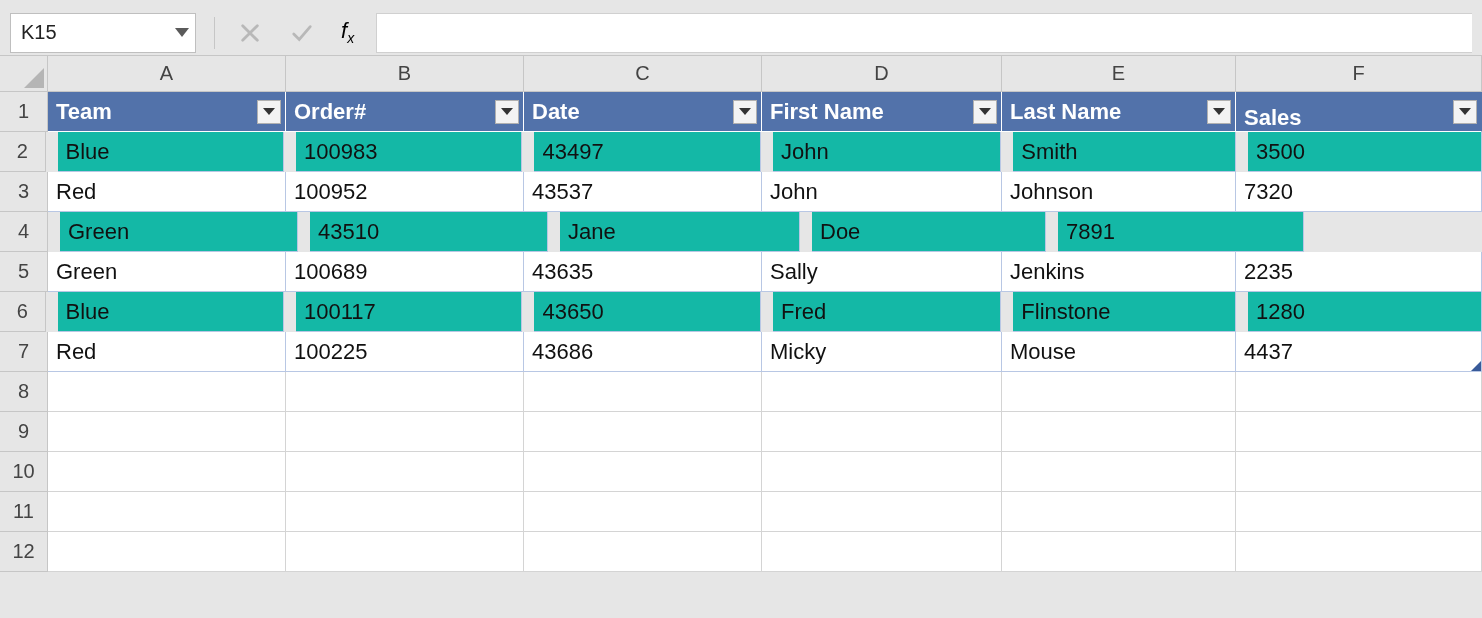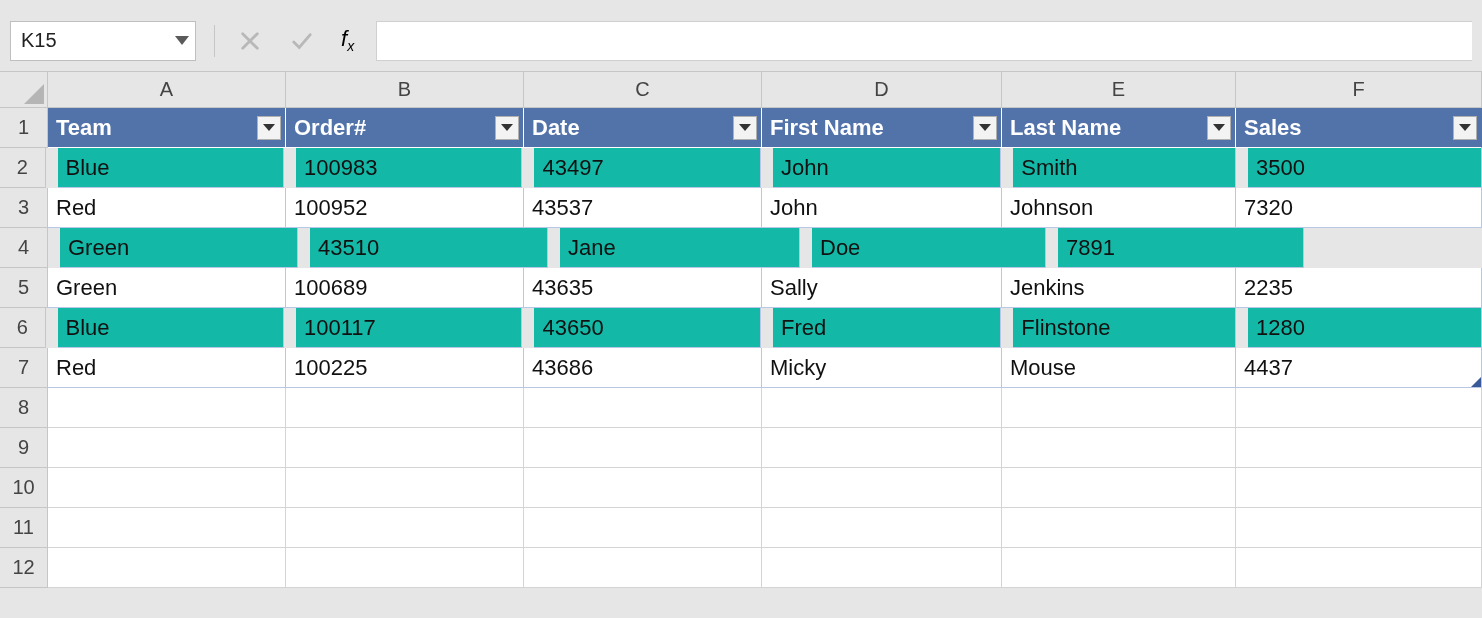--- a/index.html
+++ b/index.html
@@ -8,21 +8,21 @@
     height: 618px;
     font-family: "Segoe UI", Arial, sans-serif;
     background: #e6e6e6;
     overflow: hidden;
   }
 
   
   .fbar {
     display: flex;
     align-items: center;
-    height: 72px;
+    height: 56px;
     padding: 10px 10px 0 10px;
     gap: 18px;
     border-bottom: 1px solid #c6c6c6;
   }
   .name-box {
     width: 186px;
     height: 40px;
     background: #ffffff;
     border: 1px solid #bfbfbf;
     display: flex;
@@ -140,21 +140,21 @@
   
   .thead {
     background: #5272aa;
     color: #ffffff;
     font-weight: 600;
     border-right: 1px solid #ffffff;
     border-bottom: 1px solid #ffffff;
     position: relative;
     padding-right: 28px;
   }
-  .thead:last-child { border-right: 1px solid #5272aa; }
+  .thead:last-child { border-right: 1px solid #5272aa; align-items: flex-end; }
   .filter-btn {
     position: absolute;
     right: 4px; top: 50%;
     transform: translateY(-50%);
     width: 24px; height: 24px;
     background: #f3f3f3;
     border: 1px solid #b0b0b0;
     display: flex; align-items: center; justify-content: center;
   }
   .filter-btn::after {

